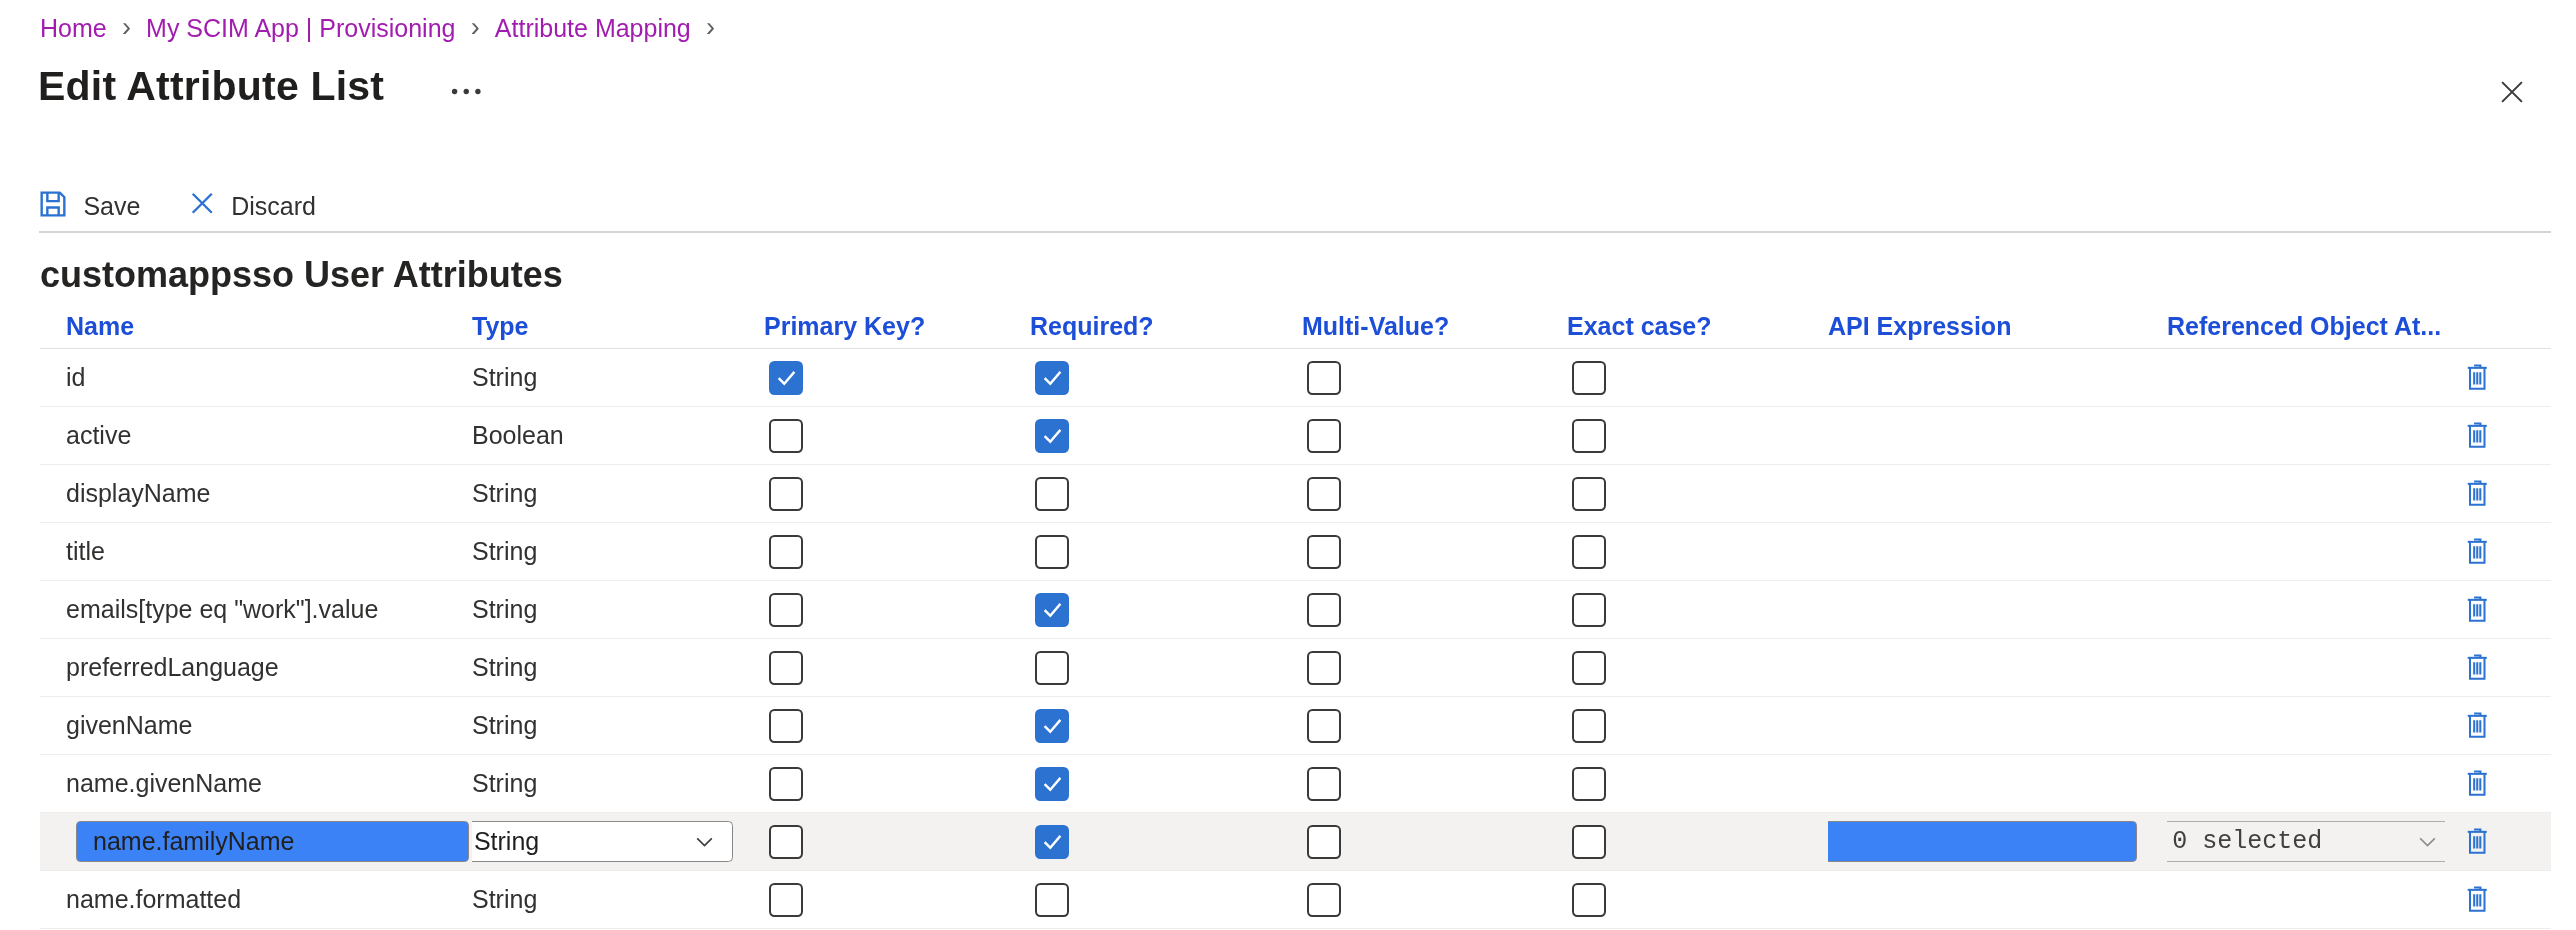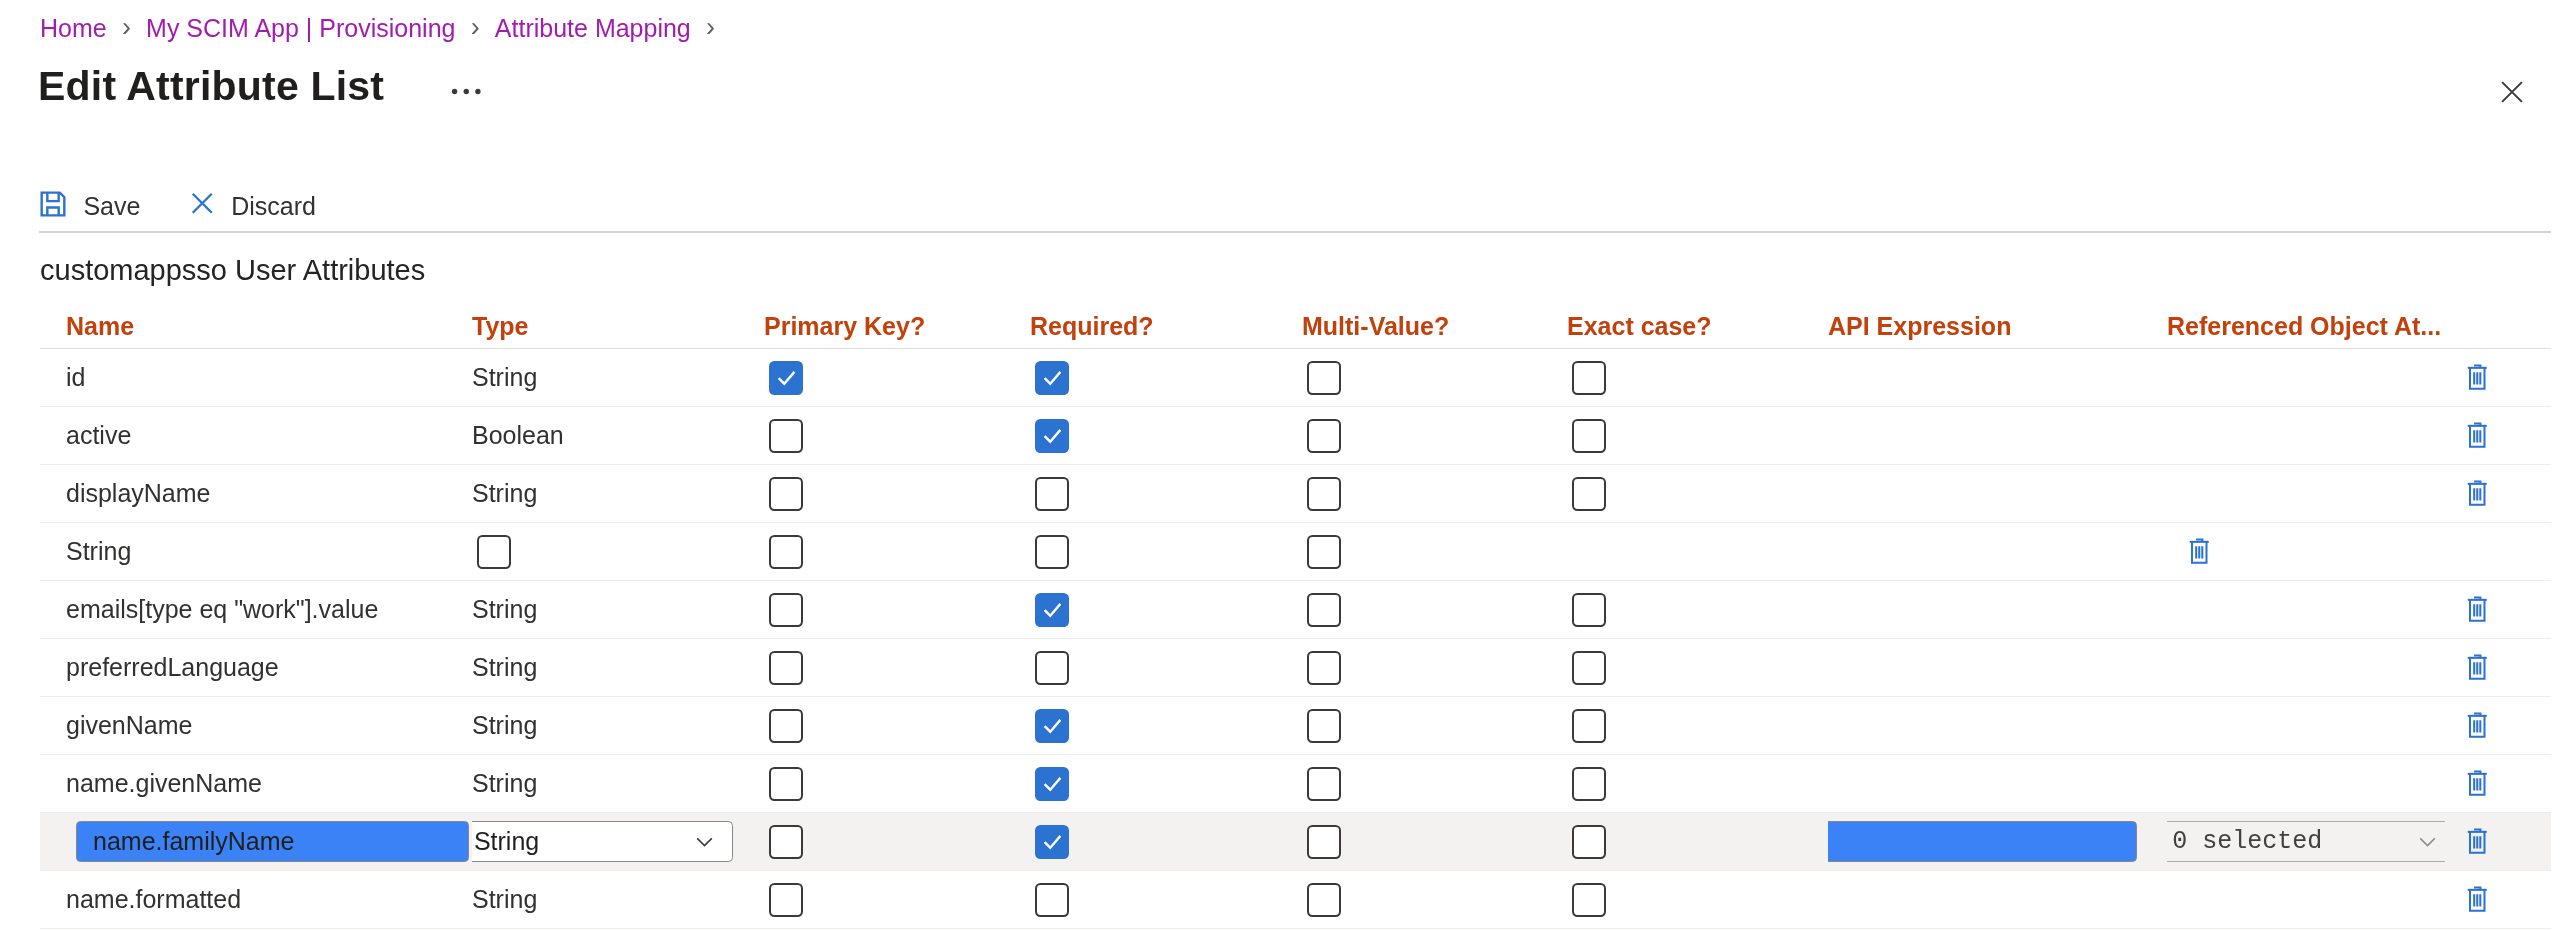--- a/index.html
+++ b/index.html
@@ -16,26 +16,26 @@
   .title-row { position:absolute; left:38px; top:63px; display:flex; align-items:center; gap:67px; }
   .page-title { font-size:41px; font-weight:700; color:#201f1e; letter-spacing:0.2px; }
   .ellipsis-btn { display:flex; align-items:center; cursor:pointer; margin-top:9px; }
   .close-btn { position:absolute; right:47px; top:75px; width:34px; height:34px; cursor:pointer; }
 
   
   .toolbar { position:absolute; left:36px; top:186px; height:41px; display:flex; align-items:center; gap:47px; }
   .tb-btn { display:flex; align-items:center; gap:13.4px; cursor:pointer; font-size:25px; color:#323130; }
   .toolbar-divider { position:absolute; left:39px; right:25px; top:231px; height:1.8px; background:#d7d5d3; }
 
-  .section-heading { position:absolute; left:40px; top:254px; font-size:29px; font-weight:400; color:#252423; }
+  .section-heading { position:absolute; left:40px; top:254px; font-size:36px; font-weight:700; color:#252423; }
 
   
   .attr-table { position:absolute; left:40px; right:25px; top:305px; }
   .grid-row { display:grid; grid-template-columns:432px 292px 266px 272px 265px 261px 339px 278px 1fr; align-items:center; }
-  .thead { height:44px; border-bottom:1.8px solid #e3e1df; font-size:25px; font-weight:700; color:#c2410c; }
+  .thead { height:44px; border-bottom:1.8px solid #e3e1df; font-size:25px; font-weight:700; color:#1d4ed8; }
   .thead .cell:first-child { padding-left:26px; }
   .trow { height:58px; border-bottom:1.8px solid #eeedec; font-size:25px; }
   .trow .cell:first-child { padding-left:26px; }
   .trow.editing { background:#f3f2f1; }
   .cell { overflow:hidden; white-space:nowrap; }
   .cb-cell { padding-left:5.4px; }
 
   
   .checkbox { width:34px; height:34px; border:2.7px solid #3b3a39; border-radius:5.4px; background:#fff;
               display:flex; align-items:center; justify-content:center; cursor:pointer; }
@@ -215,20 +215,21 @@
           <path d="M9.5 2.8 H14.5 V4.6"></path>
                 <path d="M4.5 4.6 H19.5"></path>
           <path d="M6.3 4.6 V21 H17.7 V4.6"></path>
           <path d="M9.6 8 V17.8 M12 8 V17.8 M14.4 8 V17.8"></path>
         </svg>
       </span>
     </div>
   </div>
 
   <div class="grid-row trow">
+    <div class="cell">title</div>
     <div class="cell">String</div>
     <div class="cell cb-cell">
             <div class="checkbox"></div>
           </div>
     <div class="cell cb-cell">
             <div class="checkbox"></div>
           </div>
     <div class="cell cb-cell">
             <div class="checkbox"></div>
           </div>

